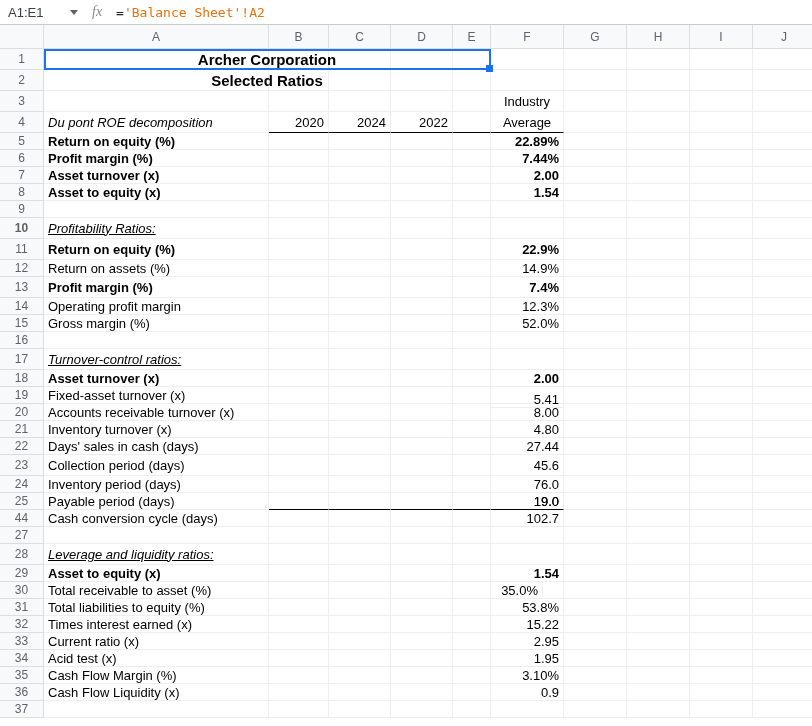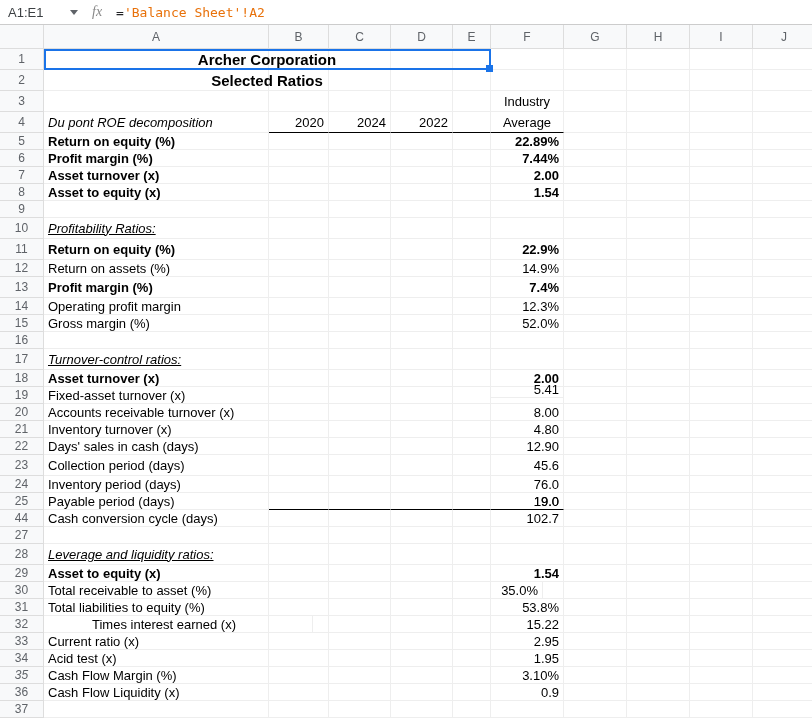--- a/index.html
+++ b/index.html
@@ -161,21 +161,21 @@
   <div class="row-headers" id="row-headers">
       <div class="rh" style="height: 21px;">1</div>
       <div class="rh" style="height: 21px;">2</div>
       <div class="rh" style="height: 21px;">3</div>
       <div class="rh" style="height: 21px;">4</div>
       <div class="rh" style="height: 17px;">5</div>
       <div class="rh" style="height: 17px;">6</div>
       <div class="rh" style="height: 17px;">7</div>
       <div class="rh" style="height: 17px;">8</div>
       <div class="rh" style="height: 17px;">9</div>
-      <div class="rh" style="height: 21px;">10</div>
+      <div class="rh" style="height: 21px; font-weight: bold;">10</div>
       <div class="rh" style="height: 21px;">11</div>
       <div class="rh" style="height: 17px;">12</div>
       <div class="rh" style="height: 21px;">13</div>
       <div class="rh" style="height: 17px;">14</div>
       <div class="rh" style="height: 17px;">15</div>
       <div class="rh" style="height: 17px;">16</div>
       <div class="rh" style="height: 21px;">17</div>
       <div class="rh" style="height: 17px;">18</div>
       <div class="rh" style="height: 17px;">19</div>
       <div class="rh" style="height: 17px;">20</div>
@@ -186,21 +186,21 @@
       <div class="rh" style="height: 17px;">25</div>
       <div class="rh" style="height: 17px;">44</div>
       <div class="rh" style="height: 17px;">27</div>
       <div class="rh" style="height: 21px;">28</div>
       <div class="rh" style="height: 17px;">29</div>
       <div class="rh" style="height: 17px;">30</div>
       <div class="rh" style="height: 17px;">31</div>
       <div class="rh" style="height: 17px;">32</div>
       <div class="rh" style="height: 17px;">33</div>
       <div class="rh" style="height: 17px;">34</div>
-      <div class="rh" style="height: 17px; font-style: italic;">35</div>
+      <div class="rh" style="height: 17px;">35</div>
       <div class="rh" style="height: 17px;">36</div>
       <div class="rh" style="height: 17px;">37</div>
     </div>
   <div class="cells" id="cells">
       <div class="cell" style="left: 0px; top: 0px; width: 225px; height: 21px;"></div>
       <div class="cell" style="left: 225px; top: 0px; width: 60px; height: 21px;"></div>
       <div class="cell" style="left: 285px; top: 0px; width: 62px; height: 21px;"></div>
       <div class="cell" style="left: 347px; top: 0px; width: 62px; height: 21px;"></div>
       <div class="cell" style="left: 409px; top: 0px; width: 38px; height: 21px;"></div>
       <div class="cell" style="left: 447px; top: 0px; width: 73px; height: 21px;"></div>
@@ -593,43 +593,43 @@
       <div class="cell big-overflow bold" style="left: 0px; top: 228px; width: 225px; height: 21px;">Profit margin (%)</div>
       <div class="cell right bold" style="left: 447px; top: 228px; width: 73px; height: 21px;">7.4%</div>
       <div class="cell big-overflow" style="left: 0px; top: 249px; width: 225px; height: 17px;">Operating profit margin</div>
       <div class="cell right" style="left: 447px; top: 249px; width: 73px; height: 17px;">12.3%</div>
       <div class="cell big-overflow" style="left: 0px; top: 266px; width: 225px; height: 17px;">Gross margin (%)</div>
       <div class="cell right" style="left: 447px; top: 266px; width: 73px; height: 17px;">52.0%</div>
       <div class="cell big-overflow italic underline" style="left: 0px; top: 300px; width: 225px; height: 21px;">Turnover-control ratios:</div>
       <div class="cell big-overflow bold" style="left: 0px; top: 321px; width: 225px; height: 17px;">Asset turnover (x)</div>
       <div class="cell right bold" style="left: 447px; top: 321px; width: 73px; height: 17px;">2.00</div>
       <div class="cell big-overflow" style="left: 0px; top: 338px; width: 225px; height: 17px;">Fixed-asset turnover (x)</div>
-      <div class="cell right" style="left: 447px; top: 332px; width: 73px; height: 17px;">5.41</div>
+      <div class="cell right" style="left: 447px; top: 342px; width: 73px; height: 17px;">5.41</div>
       <div class="cell big-overflow" style="left: 0px; top: 355px; width: 225px; height: 17px;">Accounts receivable turnover (x)</div>
       <div class="cell right" style="left: 447px; top: 355px; width: 73px; height: 17px;">8.00</div>
       <div class="cell big-overflow" style="left: 0px; top: 372px; width: 225px; height: 17px;">Inventory turnover (x)</div>
       <div class="cell right" style="left: 447px; top: 372px; width: 73px; height: 17px;">4.80</div>
       <div class="cell big-overflow" style="left: 0px; top: 389px; width: 225px; height: 17px;">Days' sales in cash (days)</div>
-      <div class="cell right" style="left: 447px; top: 389px; width: 73px; height: 17px;">12.90</div>
+      <div class="cell right" style="left: 447px; top: 389px; width: 73px; height: 17px;">27.44</div>
       <div class="cell big-overflow" style="left: 0px; top: 406px; width: 225px; height: 21px;">Collection period (days)</div>
       <div class="cell right" style="left: 447px; top: 406px; width: 73px; height: 21px;">45.6</div>
       <div class="cell big-overflow" style="left: 0px; top: 427px; width: 225px; height: 17px;">Inventory period (days)</div>
       <div class="cell right" style="left: 447px; top: 427px; width: 73px; height: 17px;">76.0</div>
       <div class="cell big-overflow" style="left: 0px; top: 444px; width: 225px; height: 17px;">Payable period (days)</div>
       <div class="cell right" style="left: 447px; top: 444px; width: 73px; height: 17px;">19.0</div>
       <div class="cell big-overflow" style="left: 0px; top: 461px; width: 225px; height: 17px;">Cash conversion cycle (days)</div>
       <div class="cell right" style="left: 447px; top: 461px; width: 73px; height: 17px;">102.7</div>
       <div class="cell big-overflow italic underline" style="left: 0px; top: 495px; width: 225px; height: 21px;">Leverage and liquidity ratios:</div>
       <div class="cell big-overflow bold" style="left: 0px; top: 516px; width: 225px; height: 17px;">Asset to equity (x)</div>
       <div class="cell right bold" style="left: 447px; top: 516px; width: 73px; height: 17px;">1.54</div>
       <div class="cell big-overflow" style="left: 0px; top: 533px; width: 225px; height: 17px;">Total receivable to asset (%)</div>
       <div class="cell right" style="left: 426px; top: 533px; width: 73px; height: 17px;">35.0%</div>
       <div class="cell big-overflow" style="left: 0px; top: 550px; width: 225px; height: 17px;">Total liabilities to equity (%)</div>
       <div class="cell right" style="left: 447px; top: 550px; width: 73px; height: 17px;">53.8%</div>
-      <div class="cell big-overflow" style="left: 0px; top: 567px; width: 225px; height: 17px; margin-left: 44px;">Times interest earned (x)</div>
+      <div class="cell big-overflow" style="left: 0px; top: 567px; width: 225px; height: 17px;">Times interest earned (x)</div>
       <div class="cell right" style="left: 447px; top: 567px; width: 73px; height: 17px;">15.22</div>
       <div class="cell big-overflow" style="left: 0px; top: 584px; width: 225px; height: 17px;">Current ratio (x)</div>
       <div class="cell right" style="left: 447px; top: 584px; width: 73px; height: 17px;">2.95</div>
       <div class="cell big-overflow" style="left: 0px; top: 601px; width: 225px; height: 17px;">Acid test (x)</div>
       <div class="cell right" style="left: 447px; top: 601px; width: 73px; height: 17px;">1.95</div>
       <div class="cell big-overflow" style="left: 0px; top: 618px; width: 225px; height: 17px;">Cash Flow Margin (%)</div>
       <div class="cell right" style="left: 447px; top: 618px; width: 73px; height: 17px;">3.10%</div>
       <div class="cell big-overflow" style="left: 0px; top: 635px; width: 225px; height: 17px;">Cash Flow Liquidity (x)</div>
       <div class="cell right" style="left: 447px; top: 635px; width: 73px; height: 17px;">0.9</div>
       <div class="cell bb" style="left: 225px; top: 63px; width: 60px; height: 21px;"></div>

